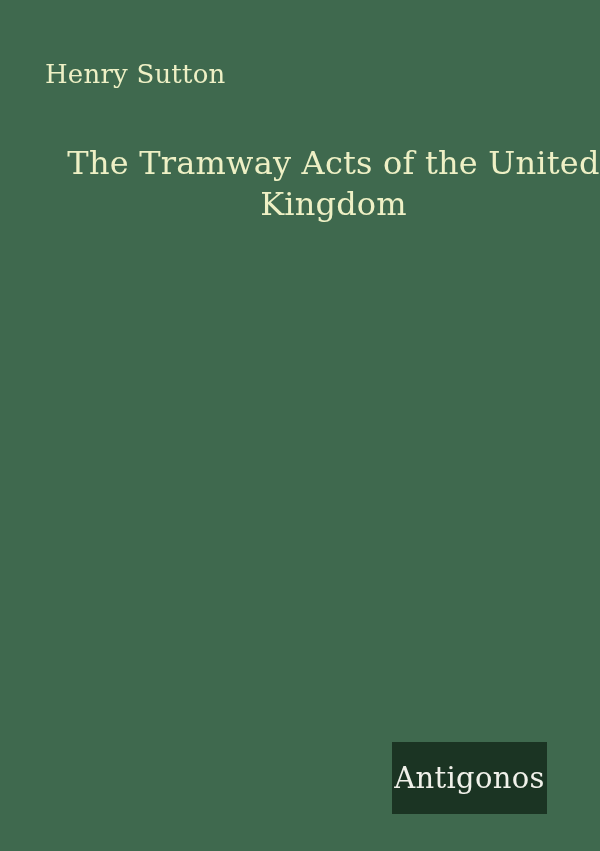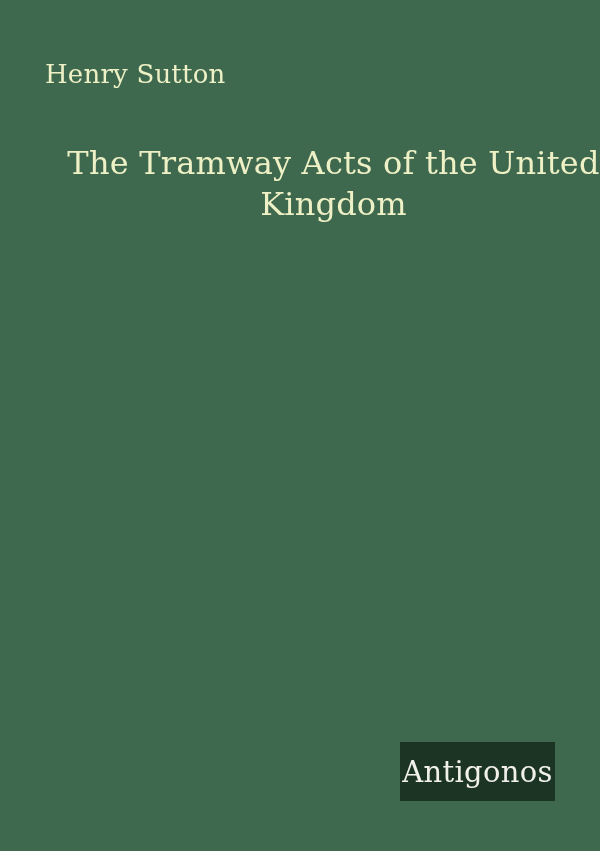--- a/index.html
+++ b/index.html
@@ -35,24 +35,24 @@
     width: 545px;
     margin: 16px;
     font-size: 32px;
     font-weight: normal;
     line-height: 1.27;
     color: var(--ink, #eef0c5);
     letter-spacing: 0.2px;
   }
   .publisher-badge {
     position: absolute;
-    left: 400px;
+    left: 392px;
     top: 742px;
     width: 155px;
-    height: 59px;
+    height: 72px;
     background: var(--badge, #1b3423);
     display: flex;
     align-items: center;
     justify-content: center;
   }
   .publisher-name {
     font-size: 29px;
     color: var(--badge-ink, #f1f1ea);
     letter-spacing: 0.3px;
   }

